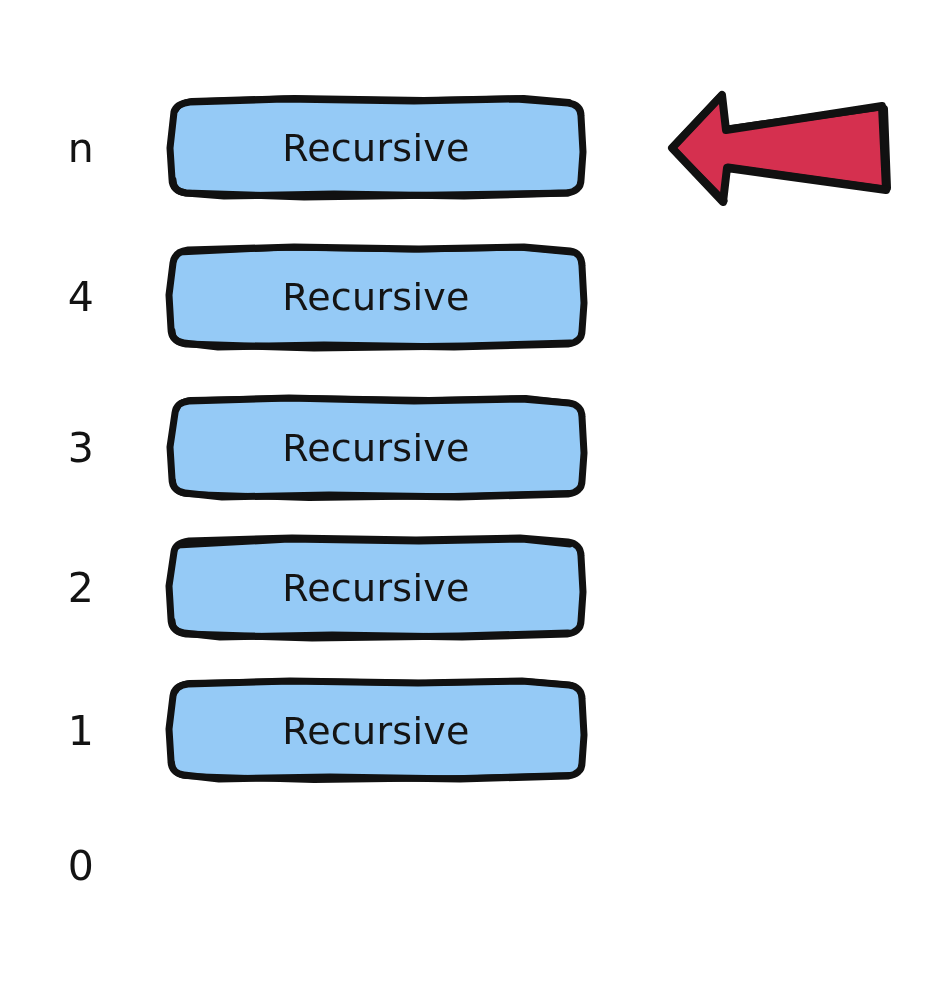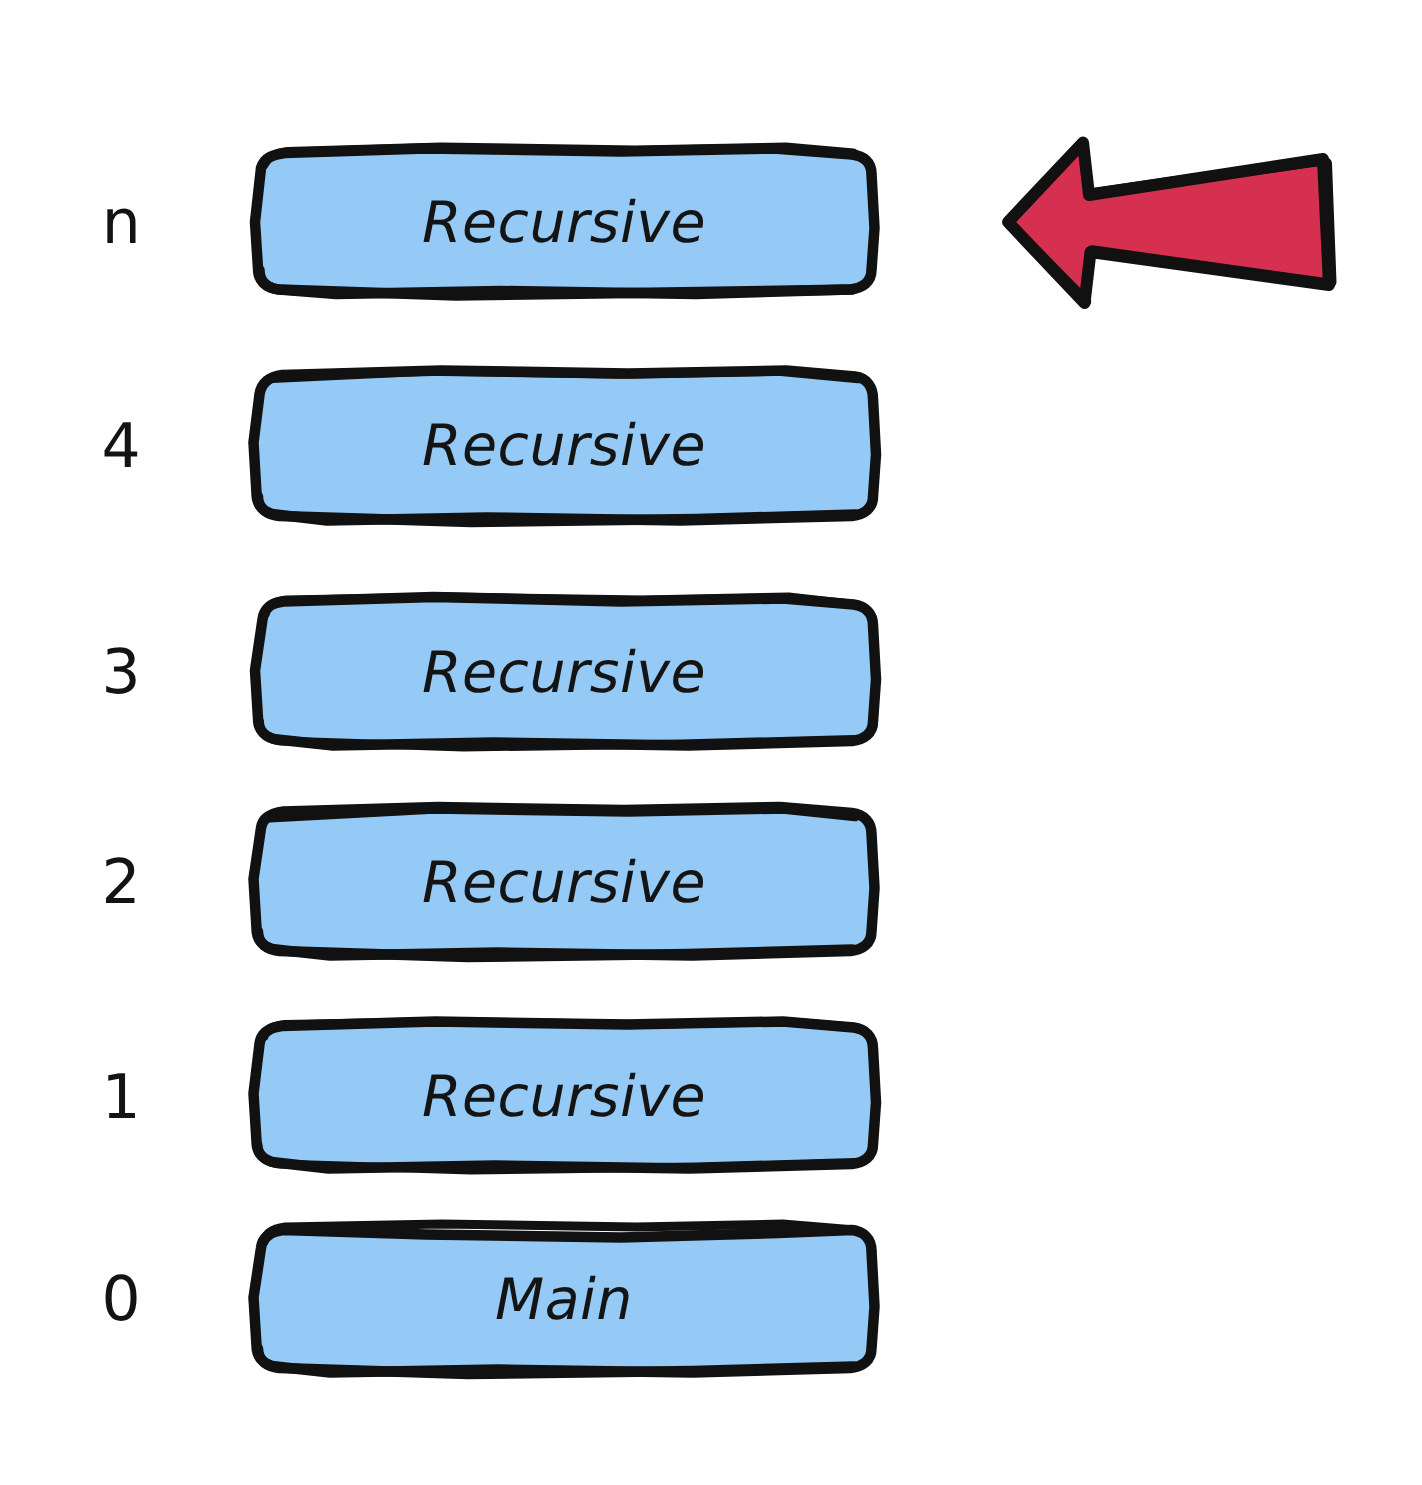--- a/index.html
+++ b/index.html
@@ -49,21 +49,20 @@
     user-select: none;
   }
 
   
   .frame-box {
     position: absolute;
     left: 164px;
     top: 0;
     width: 424px;
     height: 120px;
-    font-style: italic;
   }
   .frame-box .sketch-svg {
     position: absolute;
     left: 0;
     top: 0;
     width: 424px;
     height: 104px;
     display: block;
     overflow: visible;
   }
@@ -174,31 +173,20 @@
                  C12,95 7,90 7,82 L5,50 Z" fill="#95caf6" stroke="#111111" stroke-width="7" stroke-linejoin="round" stroke-linecap="round"></path>
         <path d="M12,12 C13,7 18,5 26,4 L132,2 L262,4 L360,2 L407,6" fill="none" stroke="#111111" stroke-width="6" stroke-linecap="round"></path>
         <path d="M8,84 C8,92 14,96 22,97 L150,101 L300,99 L406,96" fill="none" stroke="#111111" stroke-width="6" stroke-linecap="round"></path>
       </svg>
       <div class="frame-label">Recursive</div>
     </div>
   </div>
 
   <div class="stack-row" style="top:814px;">
     <div class="depth-label">0</div>
-    <div class="frame-box">
-      <svg class="sketch-svg" viewBox="0 0 424 104" preserveAspectRatio="none" aria-hidden="true">
-        <path d="M10,18 C11,10 17,7 25,6 L120,9 L250,11 L355,8 L404,6
-                 C412,7 417,12 417,20 L419,57 L417,85
-                 C417,93 411,97 403,98 L298,101 L168,99 L56,101 L20,97
-                 C12,96 7,91 7,83 L5,51 Z" fill="#95caf6" stroke="#111111" stroke-width="7" stroke-linejoin="round" stroke-linecap="round"></path>
-        <path d="M12,14 C13,8 18,5 26,4 L130,2 L260,4 L358,2 L406,6" fill="none" stroke="#111111" stroke-width="6" stroke-linecap="round"></path>
-        <path d="M8,85 C8,93 14,97 22,98 L148,102 L298,100 L405,97" fill="none" stroke="#111111" stroke-width="7" stroke-linecap="round"></path>
-      </svg>
-      <div class="frame-label">Main</div>
-    </div>
   </div>
 
   <div id="pointer-arrow">
     <svg viewBox="0 0 240 132" preserveAspectRatio="none" aria-hidden="true">
       <path d="M12,66
                L62,13
                L66,48
                L222,24
                L226,108
                L67,86

